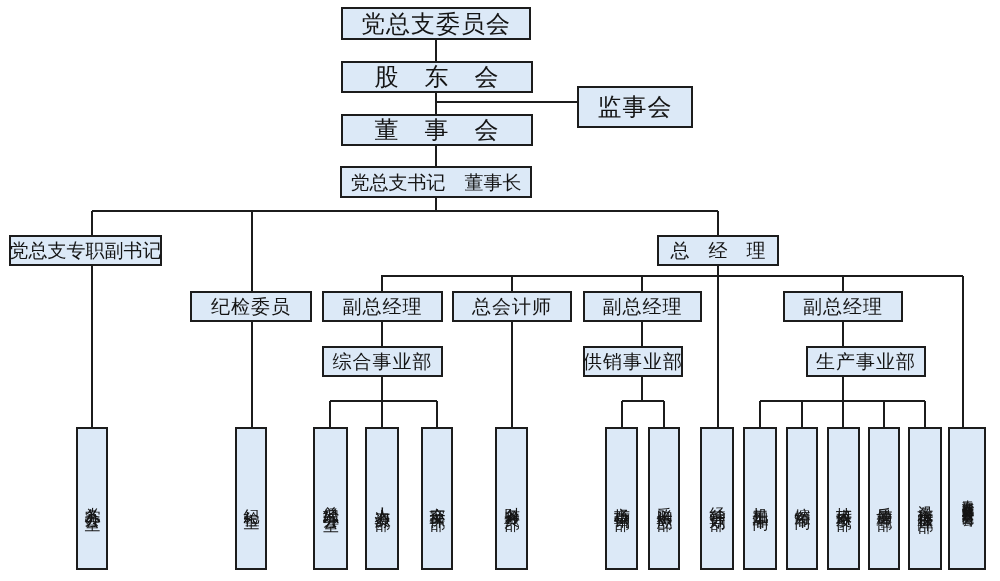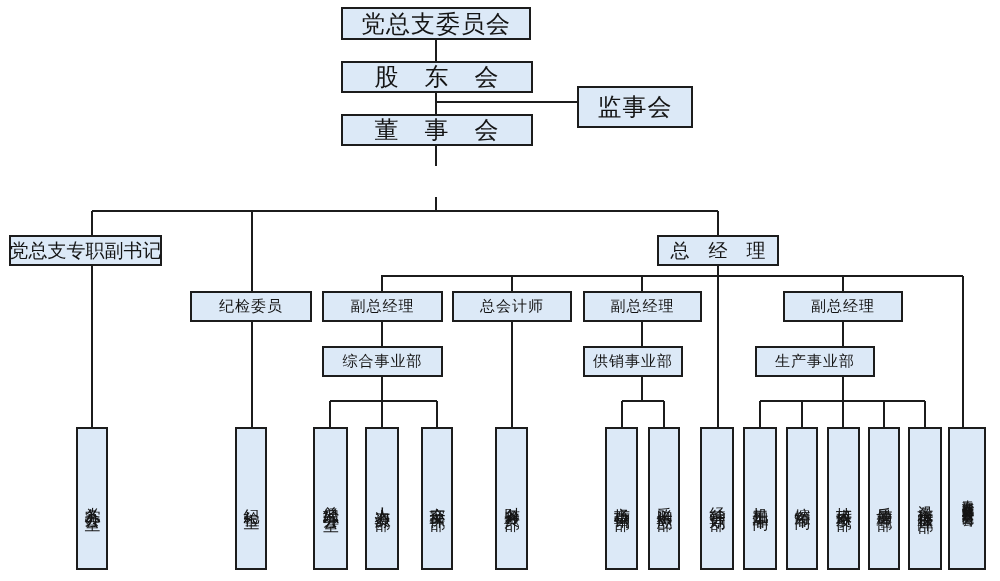--- a/index.html
+++ b/index.html
@@ -31,21 +31,21 @@
     align-items: center;
     justify-content: center;
     font-size: 19px;
     color: #141414;
     white-space: nowrap;
     letter-spacing: 1px;
     line-height: 1;
   }
   .f20 { font-size: 24px; }
   .f19 { font-size: 19px; letter-spacing: 0; }
-  .f18 { font-size: 15px; }
+  .f18 { font-size: 19px; }
   .vbox {
     writing-mode: vertical-rl;
     text-orientation: upright;
     font-size: 16px;
     letter-spacing: 2px;
     line-height: 1.05;
     white-space: normal;
     padding: 6px 0;
   }
   .vbox-sm {
@@ -102,40 +102,41 @@
   </svg>
 
   <div class="box f20" style="left:341px; top:7px; width:190px; height:33px">党总支委员会</div>
 
   <div class="box f20" style="left:341px; top:61px; width:192px; height:32px">股　东　会</div>
 
   <div class="box f20" style="left:577px; top:86px; width:116px; height:42px">监事会</div>
 
   <div class="box f20" style="left:341px; top:114px; width:192px; height:32px">董　事　会</div>
 
+  <div class="box f19" style="left:340px; top:166px; width:192px; height:32px">党总支书记　董事长</div>
 
   <div class="box f19" style="left:9px; top:235px; width:153px; height:31px">党总支专职副书记</div>
 
   <div class="box f19" style="left:657px; top:235px; width:122px; height:31px">总　经　理</div>
 
   <div class="box f18" style="left:190px; top:291px; width:122px; height:31px">纪检委员</div>
 
   <div class="box f18" style="left:322px; top:291px; width:121px; height:31px">副总经理</div>
 
   <div class="box f18" style="left:452px; top:291px; width:120px; height:31px">总会计师</div>
 
   <div class="box f18" style="left:583px; top:291px; width:119px; height:31px">副总经理</div>
 
   <div class="box f18" style="left:783px; top:291px; width:120px; height:31px">副总经理</div>
 
   <div class="box f18" style="left:322px; top:346px; width:121px; height:31px">综合事业部</div>
 
   <div class="box f18" style="left:583px; top:346px; width:100px; height:31px">供销事业部</div>
 
-  <div class="box f18" style="left:755px; top:346px; width:120px; height:31px">生产事业部</div>
+  <div class="box f18" style="left:806px; top:346px; width:120px; height:31px">生产事业部</div>
 
   <div class="box vbox" style="left:76px; top:427px; width:32px; height:143px">党务办公室</div>
 
   <div class="box vbox" style="left:235px; top:427px; width:32px; height:143px">纪检室</div>
 
   <div class="box vbox" style="left:313px; top:427px; width:35px; height:143px">总经理办公室</div>
 
   <div class="box vbox" style="left:365px; top:427px; width:34px; height:143px">人力资源部</div>
 
   <div class="box vbox" style="left:421px; top:427px; width:32px; height:143px">安全环保部</div>

